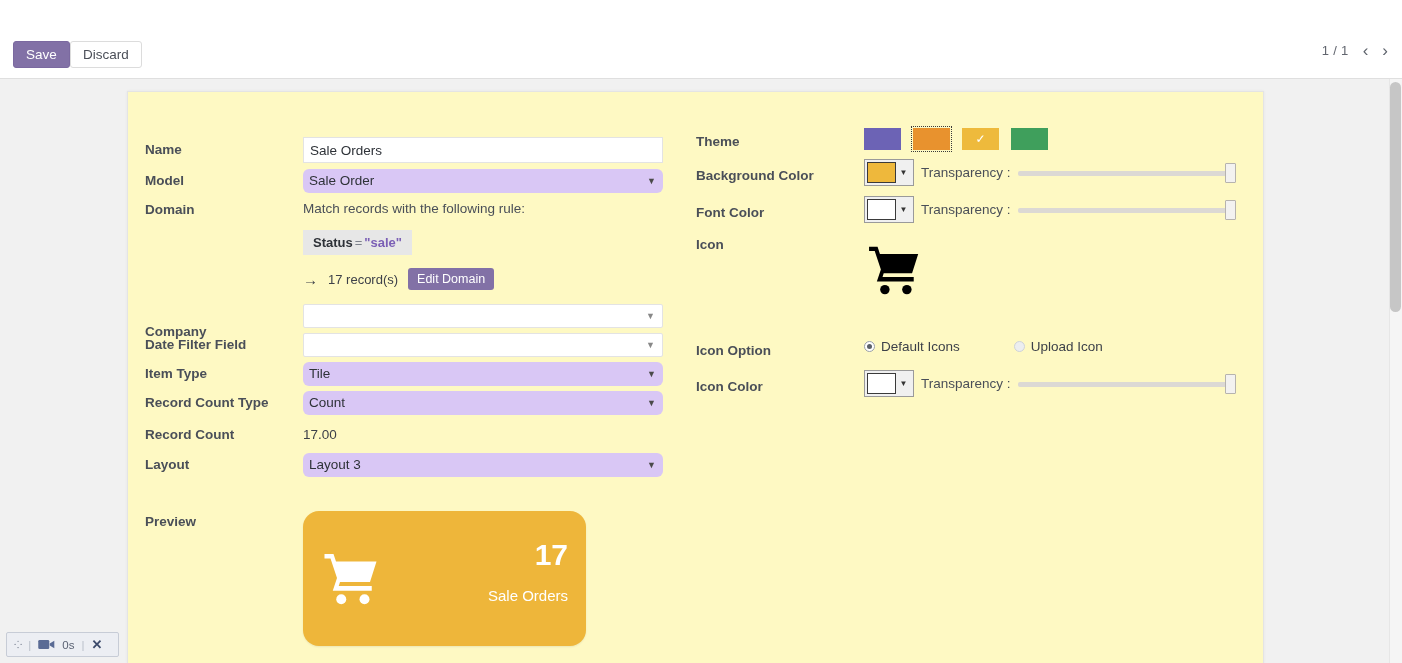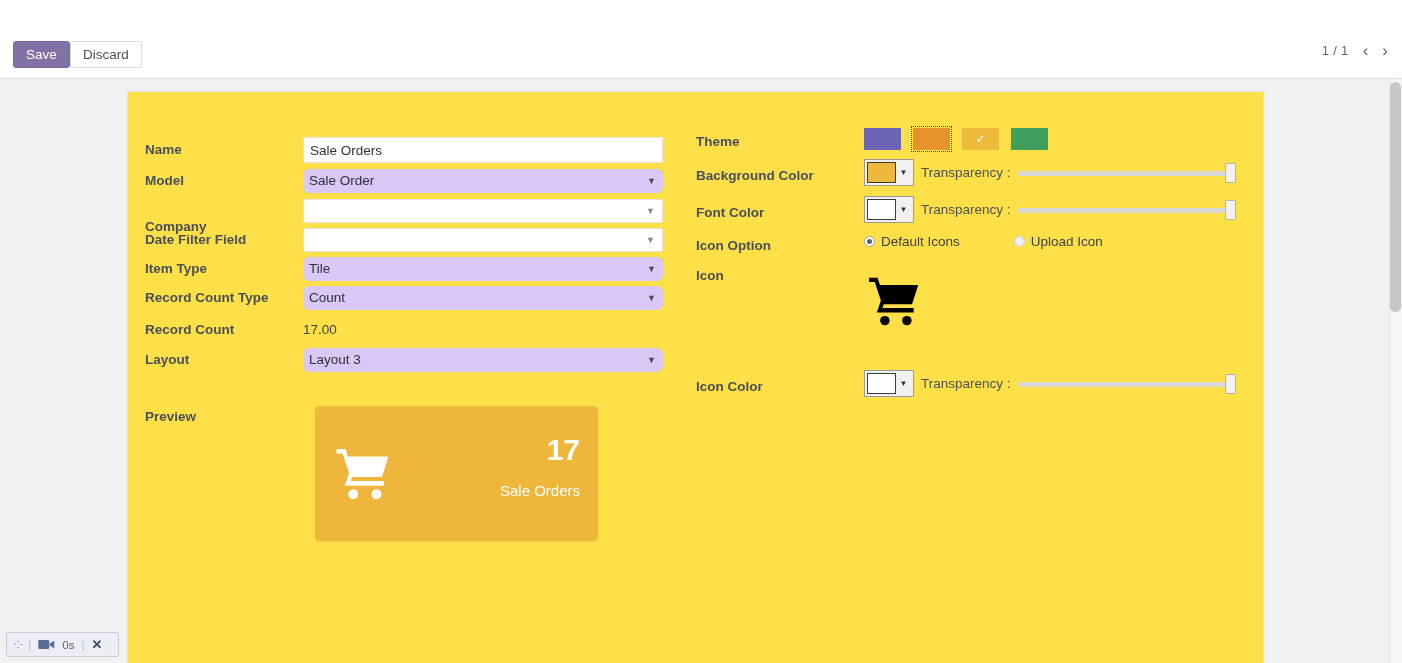--- a/index.html
+++ b/index.html
@@ -54,21 +54,21 @@
 
   
   .page-bg {
     position: absolute; left: 0; top: 79px;
     width: 1402px; height: 584px;
     background: #f1f1f1;
   }
   .sheet {
     position: absolute; left: 127px; top: 91px;
     width: 1137px; height: 572px;
-    background: #fde047;
+    background: #fef9c3;
     border: 1px solid #e4e4e4;
     border-bottom: none;
     box-shadow: 0 0 3px rgba(0,0,0,.05);
   }
 
   
   .col-left  { position: absolute; left: 17px;  top: 45px; width: 545px; }
   .col-right { position: absolute; left: 568px; top: 36px; width: 545px; }
 
   .row { position: relative; min-height: 29px; margin-bottom: 0; }
@@ -193,24 +193,23 @@
     content: ""; position: absolute;
     left: 2px; top: 2px; width: 5px; height: 5px;
     border-radius: 50%; background: #5b6068;
   }
   .radio-dot.off { background: #eceef0; border-color: #cfd3d8; }
   .radio-label { font-size: 13.5px; color: #3d4149; }
 
   
   .tile {
     width: 283px; height: 135px;
-    border-radius: 5px;
+    border-radius: 16px;
     position: relative;
     box-shadow: 0 1px 2px rgba(0,0,0,.08);
-    margin-left: 12px;
   }
   .tile-icon {
     position: absolute; left: 19px; top: 40px;
     width: 62px; height: 55px;
   }
   .tile-count {
     position: absolute; right: 18px; top: 29px;
     font-size: 30px; font-weight: bold; color: #ffffff;
     line-height: 1;
   }
@@ -278,20 +277,34 @@
     <div class="row" style="height:30px">
       <div class="lbl" style="top:4px">Model</div>
       <div class="fld">
         <div class="select-purple">
           <span>Sale Order</span>
           <span class="caret">▼</span>
         </div>
       </div>
     </div>
 
+    <div class="row" style="height:105px">
+      <div class="lbl" style="top:3px">Domain</div>
+      <div class="fld">
+        <div class="domain-hint">Match records with the following rule:</div>
+        <div class="rule-chip">
+          <span class="rule-field">Status</span><span class="rule-op">=</span><span class="rule-val">"sale"</span>
+        </div>
+        <div class="domain-foot">
+          <span class="arrow-glyph">→</span>
+          <span class="rec-count">17 record(s)</span>
+          <button class="btn-editdomain">Edit Domain</button>
+        </div>
+      </div>
+    </div>
 
     <div class="row" style="height:29px">
       <div class="lbl" style="top:20px">Company</div>
       <div class="fld">
         <div class="select-empty">
           <span></span>
           <span class="caret">▼</span>
         </div>
       </div>
     </div>
@@ -399,47 +412,47 @@
           <div class="color-btn">
             <span class="color-chip" id="font-color-chip" style="background: rgb(255, 255, 255);"></span>
             <span class="color-caret">▼</span>
           </div>
           <span class="transp-label">Transparency :</span>
           <div class="slider">
             <div class="track"></div>
             <div class="thumb"></div>
           </div>
         </div>
+      </div>
+    </div>
+
+    <div class="row" style="height:105px">
+      <div class="lbl" style="top:3px">Icon</div>
+      <div class="fld" style="margin-left:168px">
+        <svg width="64" height="52" viewBox="0 0 24 22" style="margin-top:10px">
+          <path id="icon-cart-path" d="M0.6 1.2 h3.6 l1.0 3.0 h16.2 l-2.6 8.2 h-12.0 l-0.5 1.6 h13.2 v1.9 h-15.6 l1.7 -5.1 l-2.6 -7.8 h-2.4 z" fill="#000000"></path>
+          <circle id="icon-wheel-1" cx="7.3" cy="19.3" r="2.0" fill="#000000"></circle>
+          <circle id="icon-wheel-2" cx="16.6" cy="19.3" r="2.0" fill="#000000"></circle>
+        </svg>
       </div>
     </div>
 
     <div class="row" style="height:31px">
       <div class="lbl" style="top:4px">Icon Option</div>
       <div class="fld" style="margin-left:168px">
         <div class="radio-group" id="icon-option-radios">
             <label class="radio-item" style="margin-right: 54px;">
               <span class="radio-dot on"></span>
               <span class="radio-label">Default Icons</span>
             </label>
             <label class="radio-item" style="margin-right: 0px;">
               <span class="radio-dot off"></span>
               <span class="radio-label">Upload Icon</span>
             </label>
           </div>
-      </div>
-    </div>
-
-    <div class="row" style="height:105px">
-      <div class="lbl" style="top:3px">Icon</div>
-      <div class="fld" style="margin-left:168px">
-        <svg width="64" height="52" viewBox="0 0 24 22" style="margin-top:10px">
-          <path id="icon-cart-path" d="M0.6 1.2 h3.6 l1.0 3.0 h16.2 l-2.6 8.2 h-12.0 l-0.5 1.6 h13.2 v1.9 h-15.6 l1.7 -5.1 l-2.6 -7.8 h-2.4 z" fill="#000000"></path>
-          <circle id="icon-wheel-1" cx="7.3" cy="19.3" r="2.0" fill="#000000"></circle>
-          <circle id="icon-wheel-2" cx="16.6" cy="19.3" r="2.0" fill="#000000"></circle>
-        </svg>
       </div>
     </div>
 
     <div class="row" style="height:38px">
       <div class="lbl" style="top:9px">Icon Color</div>
       <div class="fld" style="margin-left:168px">
         <div class="color-row">
           <div class="color-btn">
             <span class="color-chip" id="icon-color-chip" style="background: rgb(255, 255, 255);"></span>
             <span class="color-caret">▼</span>

